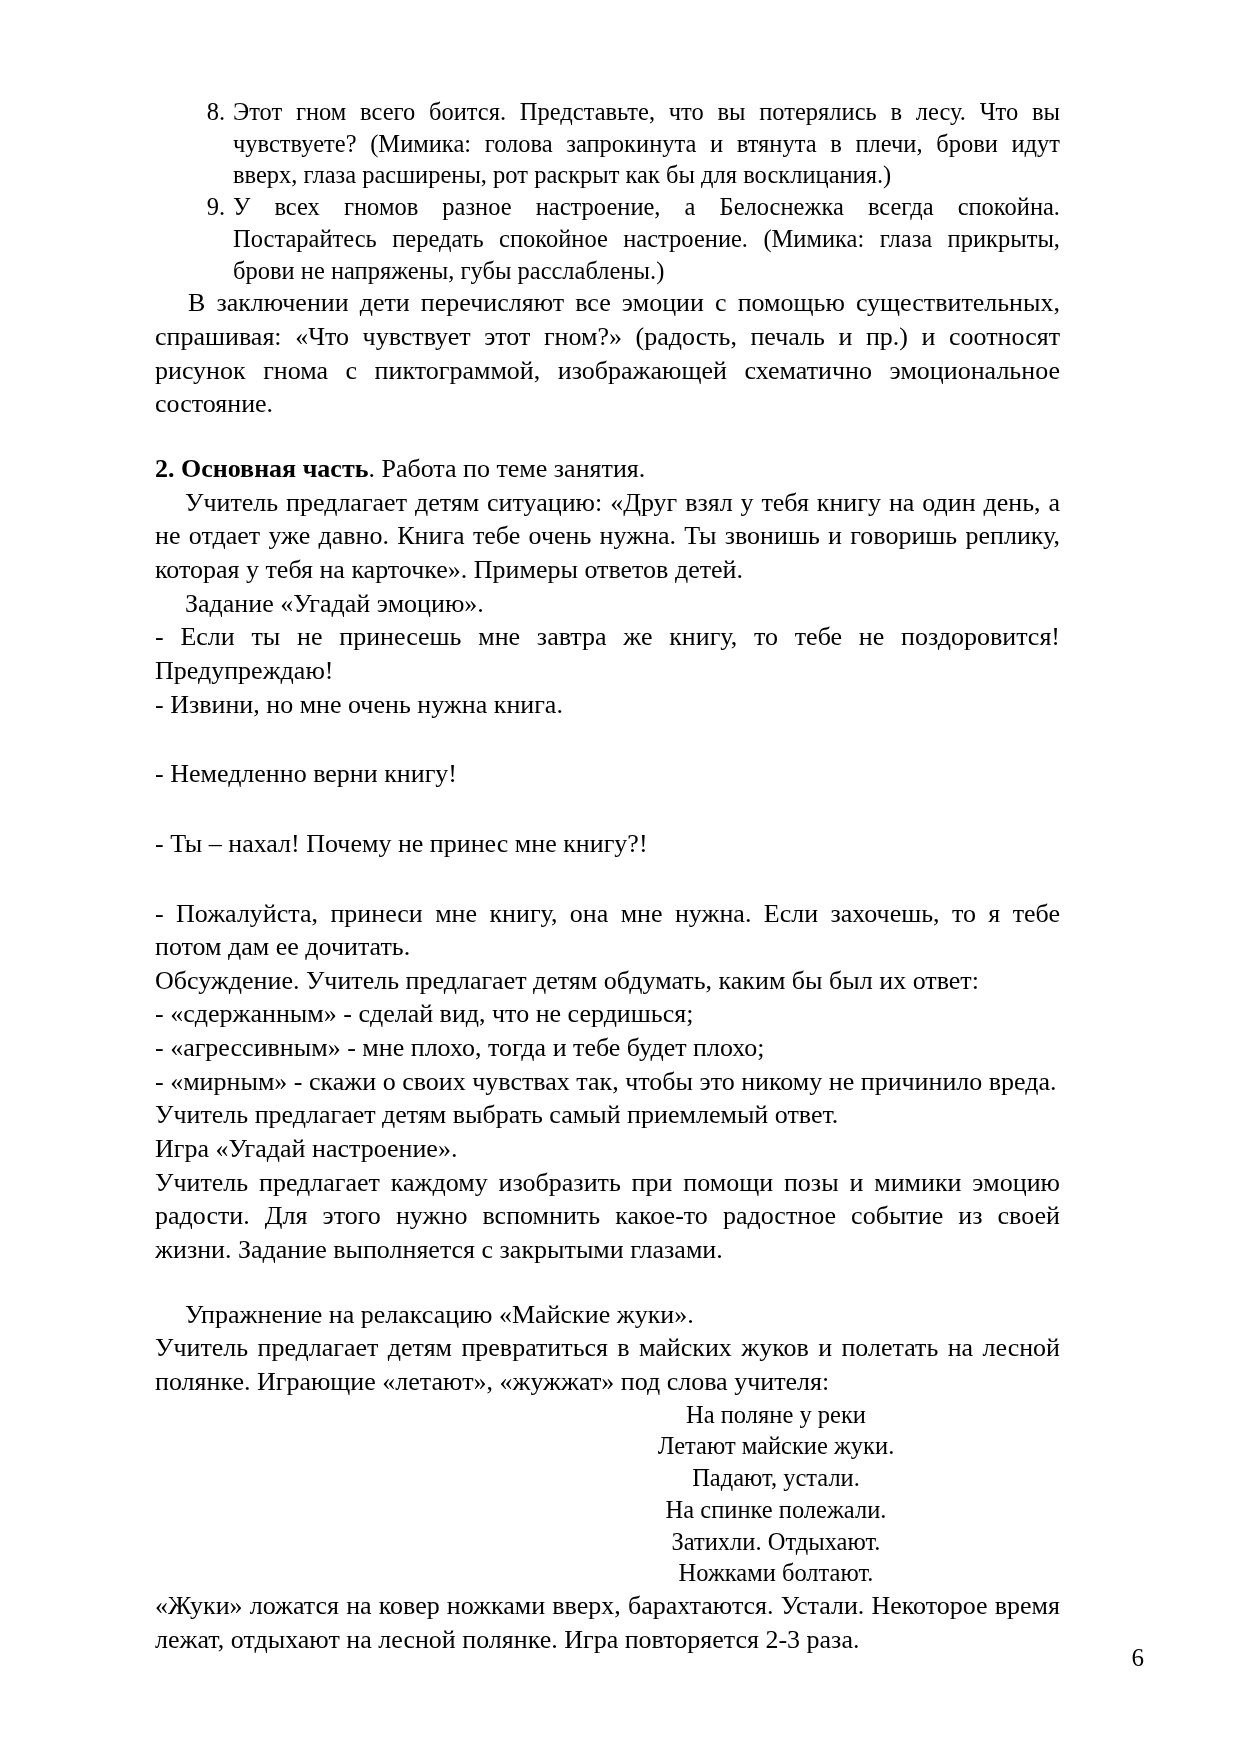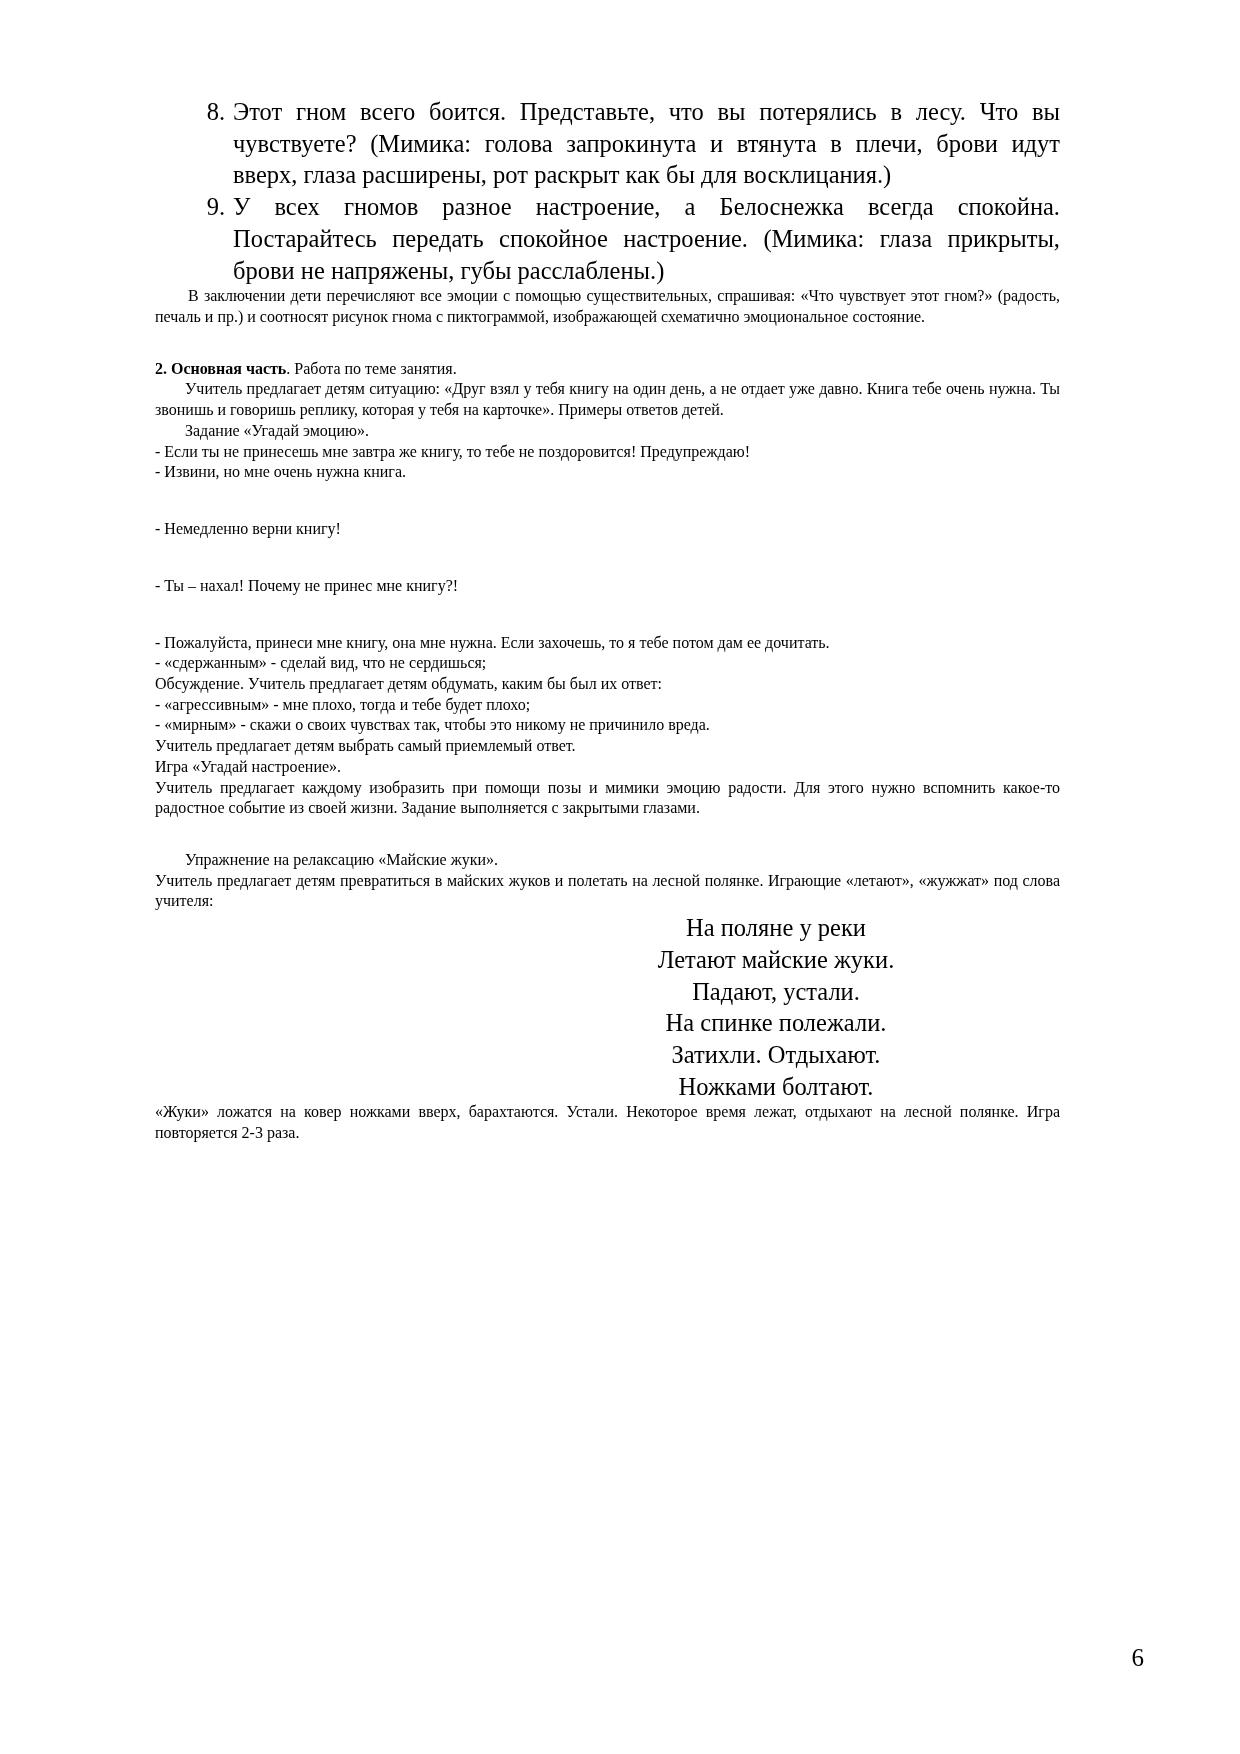--- a/index.html
+++ b/index.html
@@ -25,21 +25,21 @@
     background: #ffffff;
   }
   .content {
     position: absolute;
     left: 155px;
     top: 96px;
     width: 905px;
   }
   p {
     margin: 0;
-    font-size: 16px;
+    font-size: 26px;
     line-height: 1.295;
     text-align: justify;
     text-justify: inter-word;
   }
   .ol-list {
     margin: 0;
     padding: 0;
     list-style: none;
   }
   .ol-item {
@@ -116,23 +116,23 @@
     <p class="dlg">- Немедленно верни книгу!</p>
 
     <div class="spacer-lg"></div>
 
     <p class="dlg"> - Ты – нахал! Почему не принес мне книгу?!</p>
 
     <div class="spacer-lg"></div>
 
     <p class="dlg"> - Пожалуйста, принеси мне книгу, она мне нужна. Если захочешь, то я тебе потом дам ее дочитать.</p>
 
+    <p class="noindent">Обсуждение. Учитель предлагает детям обдумать, каким бы был их ответ:</p>
+
     <p class="noindent">- «сдержанным» - сделай вид, что не сердишься;</p>
-
-    <p class="noindent">Обсуждение. Учитель предлагает детям обдумать, каким бы был их ответ:</p>
     <p class="noindent">- «агрессивным» - мне плохо, тогда и тебе будет плохо;</p>
     <p class="noindent">- «мирным»  - скажи о своих чувствах так, чтобы это никому не причинило вреда.</p>
 
     <p class="noindent"> Учитель предлагает детям выбрать самый приемлемый ответ.</p>
 
     <p class="centered">Игра «Угадай настроение».</p>
 
     <p class="noindent">Учитель предлагает каждому изобразить при помощи позы и мимики эмоцию радости. Для этого нужно вспомнить какое-то радостное событие из своей жизни. Задание выполняется с закрытыми глазами.</p>
 
     <div class="spacer-md"></div>

